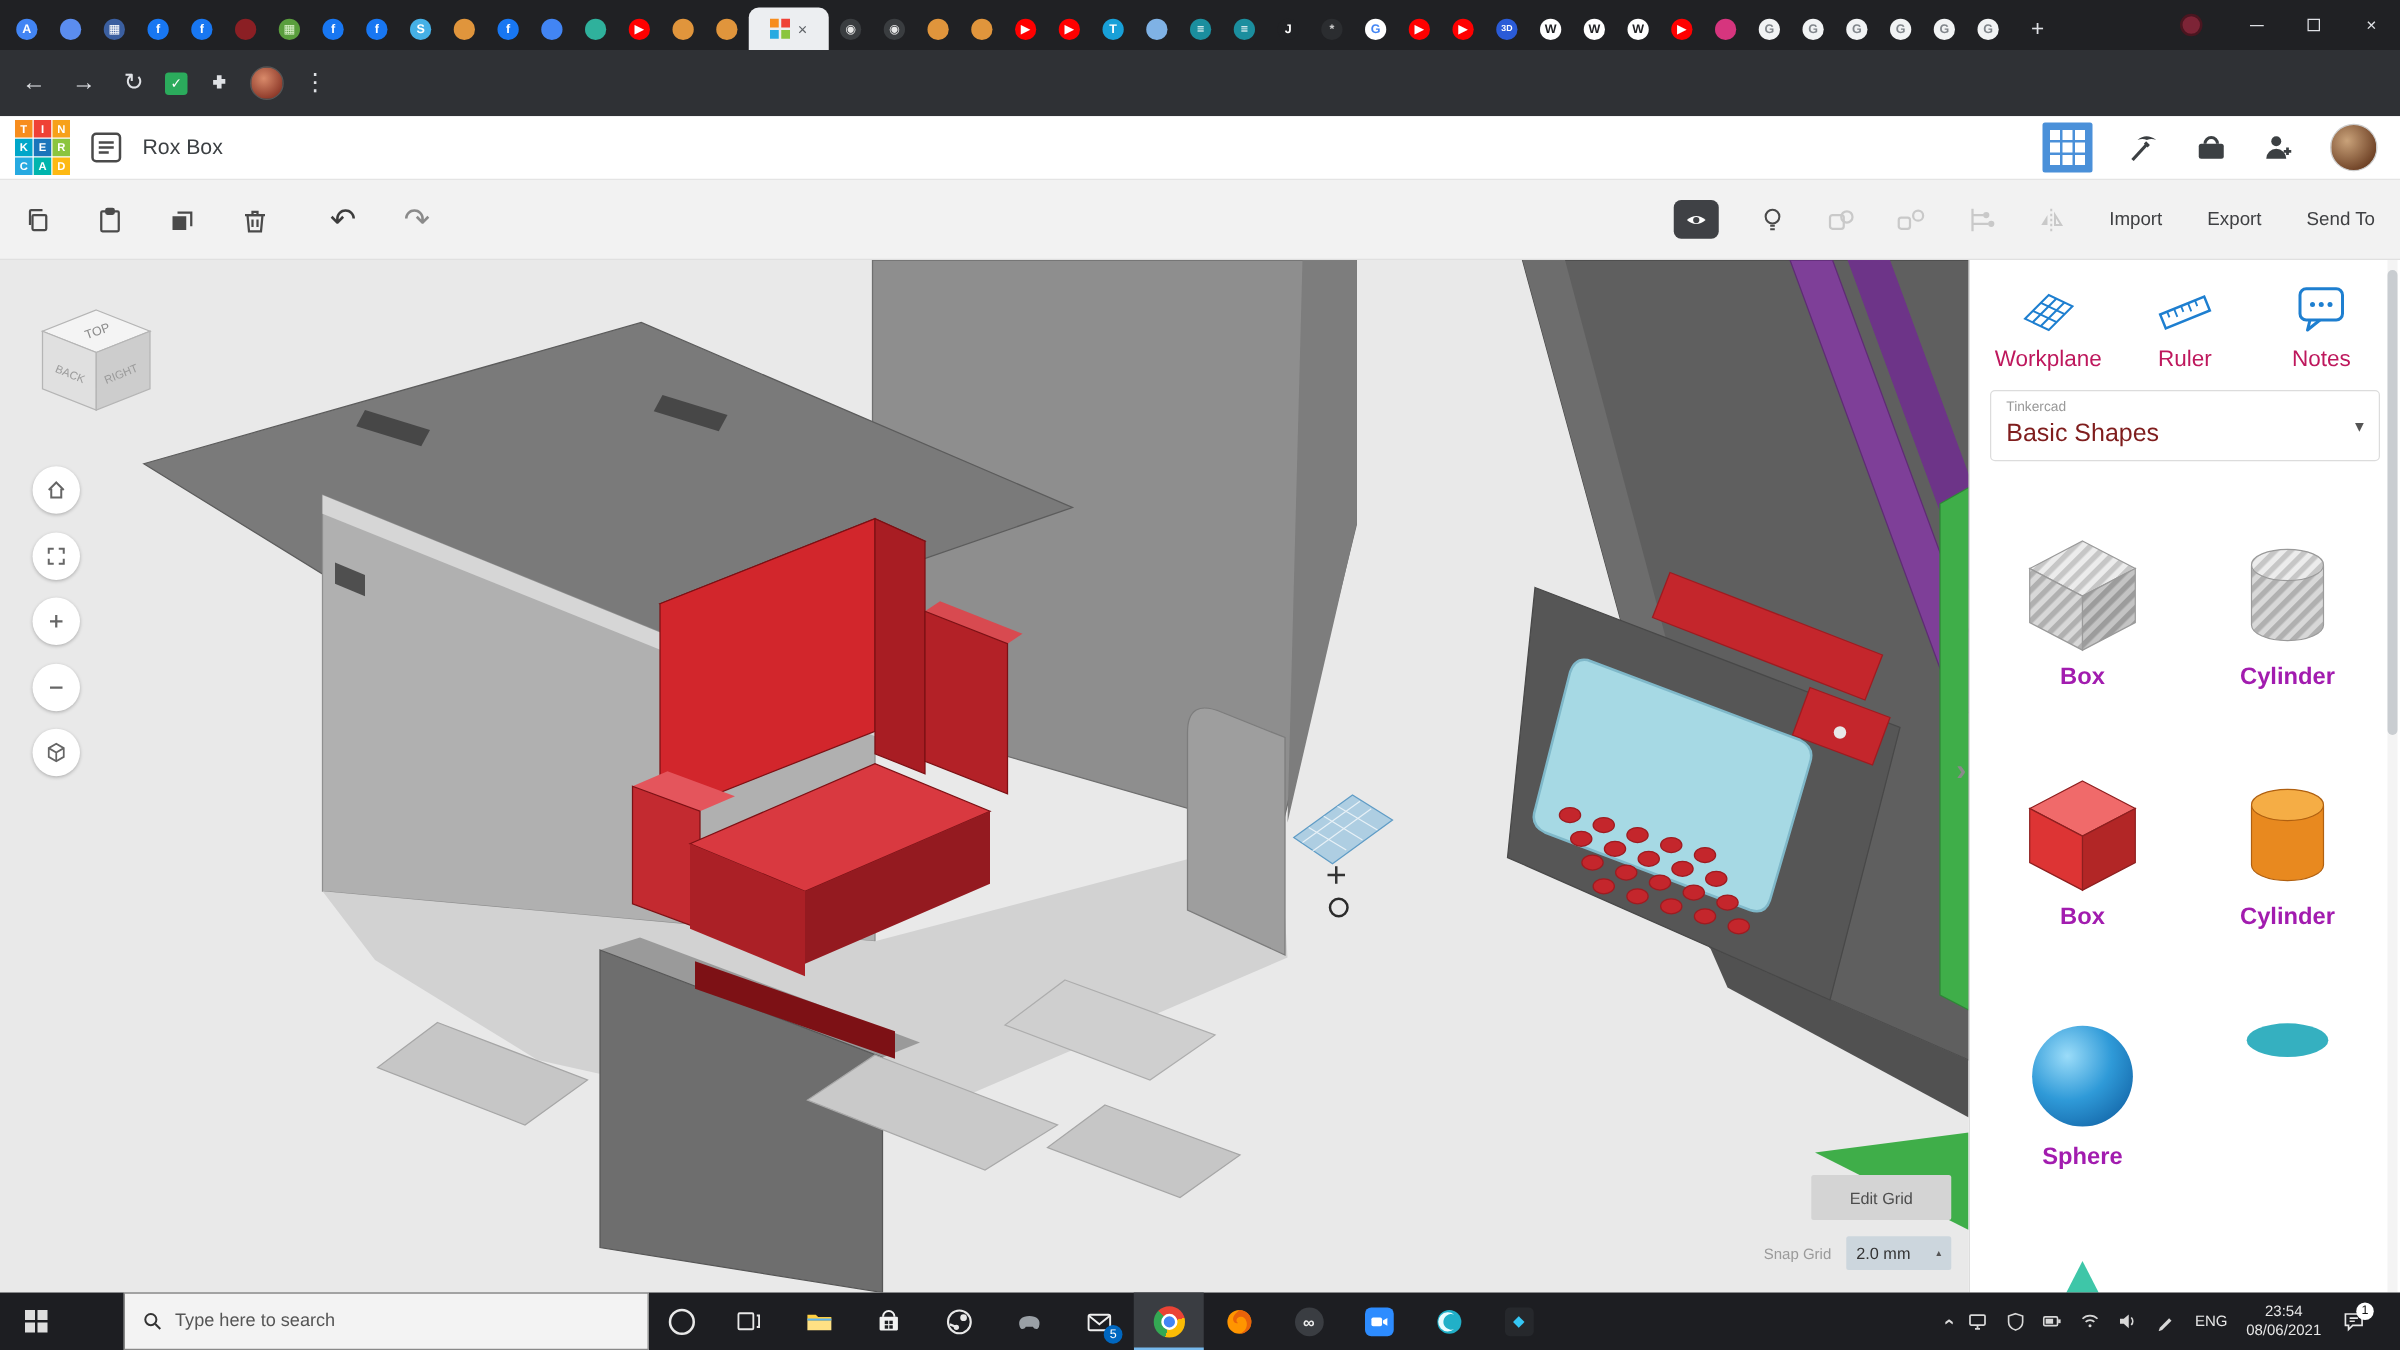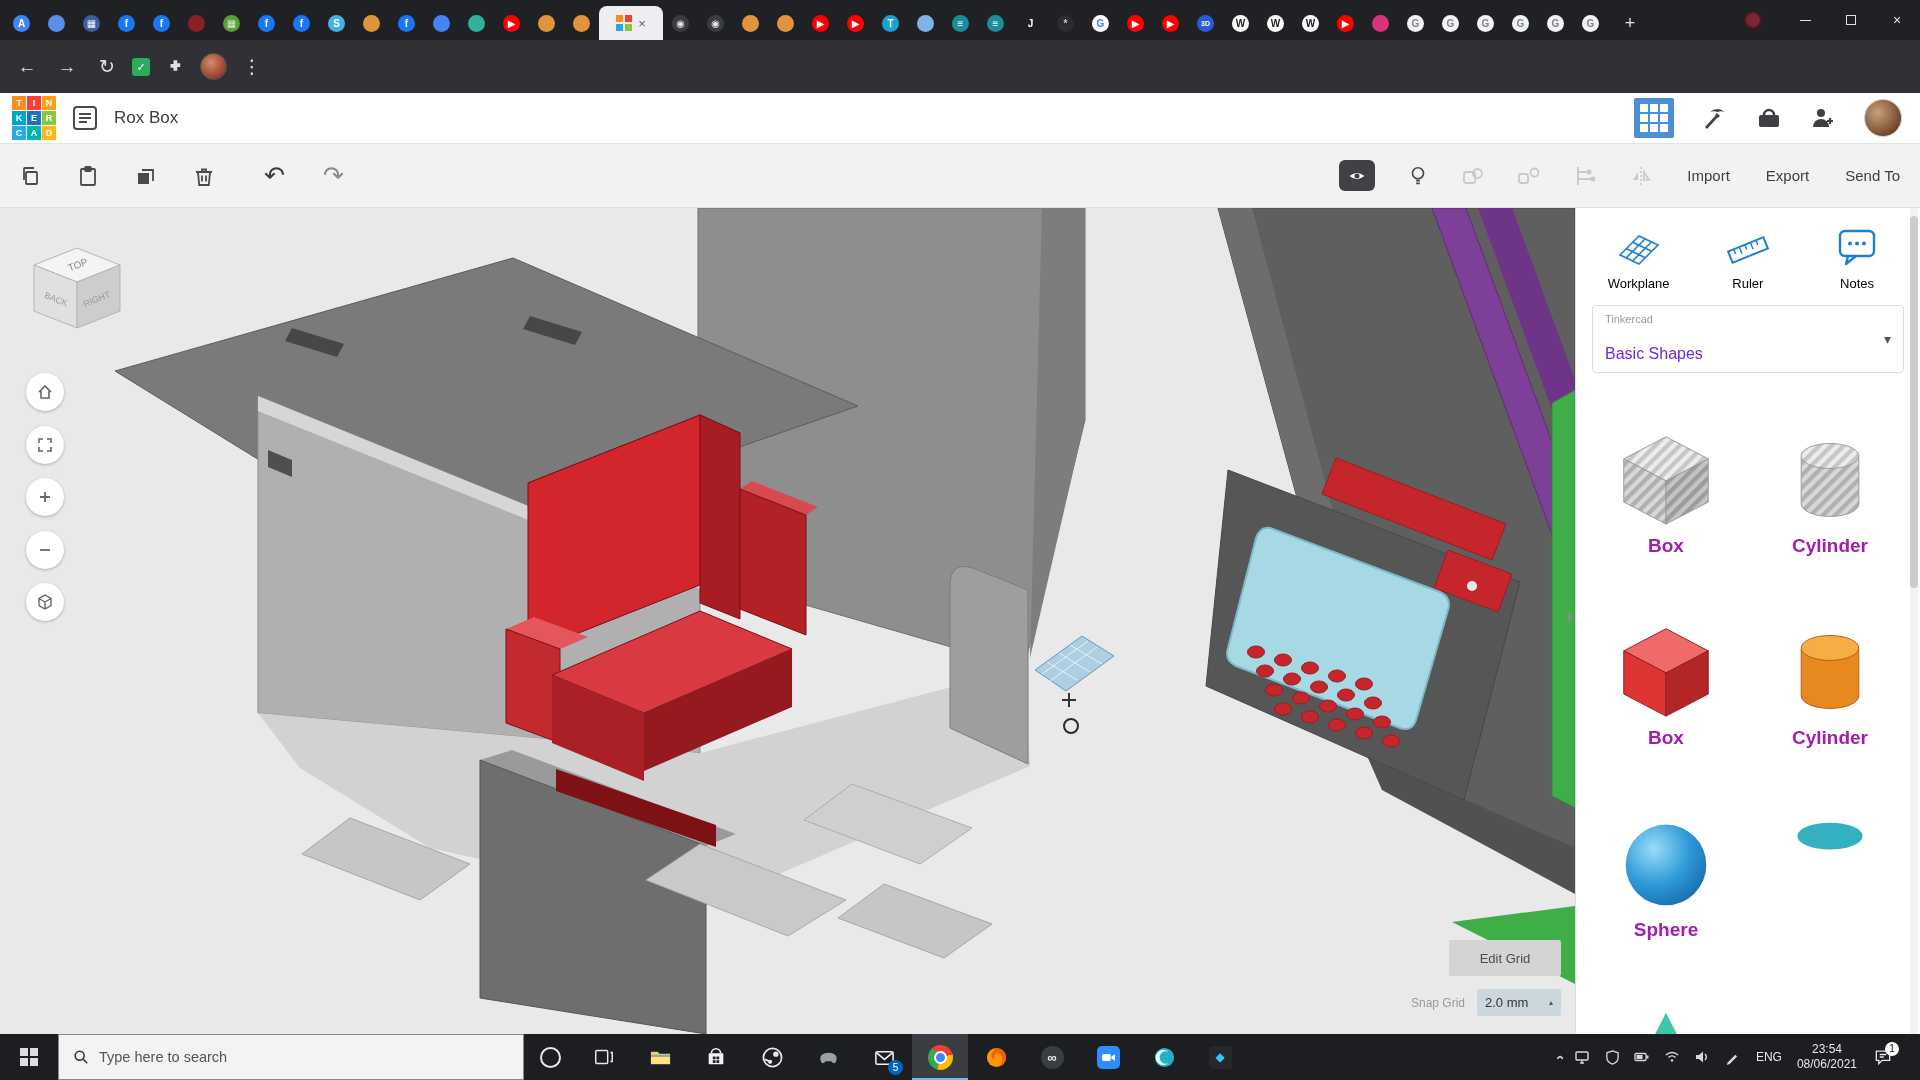--- a/index.html
+++ b/index.html
@@ -60,38 +60,38 @@
   .snap-label{font-size:12px;color:#9a9a9a;}
   .snap-select{width:84px;height:27px;background:#ccd6dd;color:#333;font-size:13px;display:flex;align-items:center;justify-content:space-between;padding:0 8px;border-radius:2px;cursor:pointer;}
   .snap-caret{font-size:8px;color:#555;}
   .vp-chevron{position:absolute;right:2px;top:395px;color:#8a8a8a;font-size:24px;font-weight:700;cursor:pointer;}
 
   
   .panel{position:absolute;top:208px;left:1575px;width:345px;height:826px;background:#fff;border-left:1px solid #ddd;overflow:hidden;}
   #panel-tools{display:flex;padding:16px 8px 0;}
   .ptool{width:33.3%;text-align:center;cursor:pointer;}
   .ptool-icon{display:inline-block;width:44px;height:44px;}
-  .ptool-label{display:block;font-size:13px;color:#000000;margin-top:4px;}
+  .ptool-label{display:block;font-size:18px;color:#be185d;margin-top:4px;}
   .cat-box{margin:14px 16px 0;border:1px solid #dcdcdc;border-radius:4px;padding:7px 12px 9px;position:relative;cursor:pointer;}
   .cat-brand{font-size:11px;color:#999;display:block;}
-  .cat-name{font-size:16px;color:#6d28d9;display:block;margin-top:20px;}
+  .cat-name{font-size:20px;color:#7f1d1d;display:block;margin-top:4px;}
   .cat-caret{position:absolute;right:12px;top:50%;transform:translateY(-50%);color:#555;font-size:14px;}
   #shapes-grid{display:grid;grid-template-columns:1fr 1fr;padding:58px 30px 0;column-gap:44px;row-gap:66px;}
   .shape{text-align:center;cursor:grab;}
   .shape svg{width:96px;height:96px;display:block;margin:0 auto;}
   .shape-label{display:block;font-size:19px;color:#a21caf;margin-top:8px;font-weight:bold;}
   .panel-scrollbar{position:absolute;right:2px;top:0;width:8px;height:826px;background:#f4f4f4;}
   .panel-thumb{position:absolute;left:0;top:8px;width:8px;height:372px;background:#c9cdd1;border-radius:4px;}
 
   
   .taskbar{position:absolute;top:1034px;left:0;width:1920px;height:46px;background:#1d1e22;display:flex;align-items:stretch;color:#eee;}
   .tb-start{width:58px;display:flex;align-items:center;justify-content:center;cursor:pointer;}
   .win-logo{display:grid;grid-template-columns:8px 8px;grid-template-rows:8px 8px;gap:1.5px;}
   .win-logo i{background:#dedede;display:block;}
-  .tb-search{width:466px;background:#f3f3f3;display:flex;align-items:center;gap:10px;padding:0 14px;color:#555;font-size:14.5px;border:1px solid #888;cursor:text;}
+  .tb-search{width:420px;background:#f3f3f3;display:flex;align-items:center;gap:10px;padding:0 14px;color:#555;font-size:14.5px;border:1px solid #888;cursor:text;margin-left:41px;}
   .tb-cortana{width:52px;display:flex;align-items:center;justify-content:center;}
   .cortana-ring{width:21px;height:21px;border:2.5px solid #e8e8e8;border-radius:50%;}
   #tb-apps{display:flex;}
   .tb-app{width:56px;display:flex;align-items:center;justify-content:center;position:relative;cursor:pointer;}
   .tb-app.active{background:#3a3d42;box-shadow:inset 0 -2px 0 #76b9ed;}
   .tb-badge{position:absolute;right:9px;bottom:5px;min-width:15px;height:15px;border-radius:8px;background:#0067c0;color:#fff;font-size:10px;line-height:15px;text-align:center;padding:0 2px;}
   .chrome-logo{width:25px;height:25px;border-radius:50%;background:conic-gradient(from -45deg,#ea4335 0 120deg,#fbbc05 120deg 240deg,#34a853 240deg 360deg);position:relative;}
   .chrome-logo::after{content:"";position:absolute;inset:6px;border-radius:50%;background:#4285f4;border:2.5px solid #fff;}
   .dk-circle{width:23px;height:23px;border-radius:50%;background:#3a3d42;color:#eee;font-size:13px;font-weight:700;display:flex;align-items:center;justify-content:center;}
   .zoom-sq{width:23px;height:23px;border-radius:5px;background:#2d8cff;display:flex;align-items:center;justify-content:center;}

